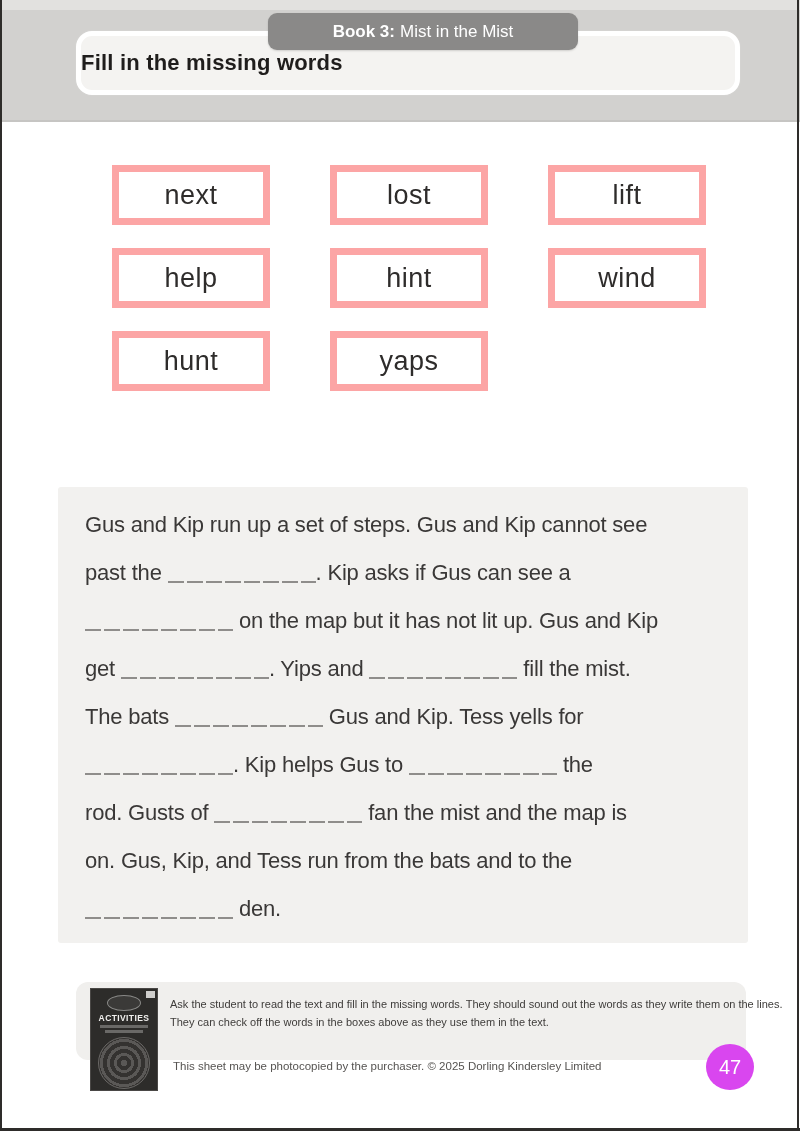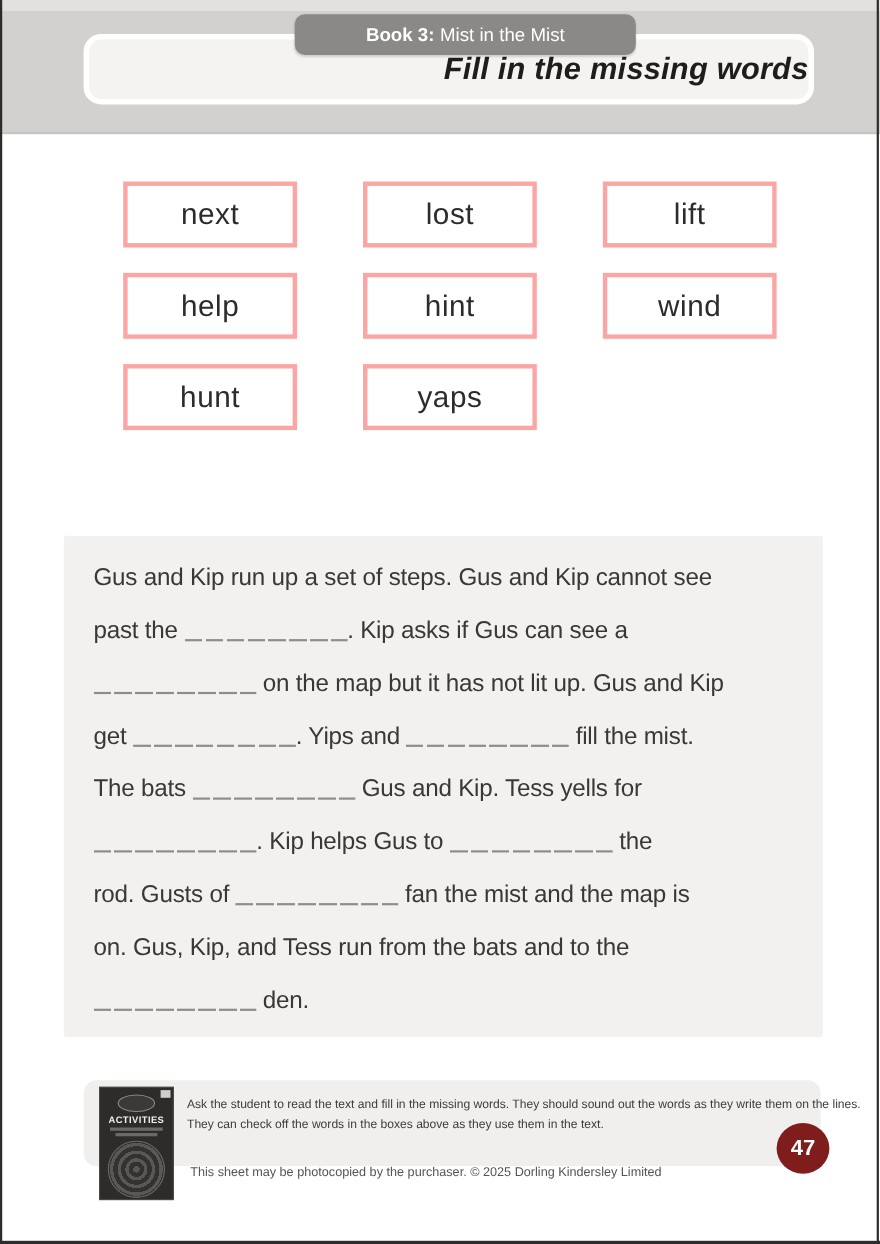--- a/index.html
+++ b/index.html
@@ -17,39 +17,38 @@
     position:absolute;left:0;top:0;width:100%;height:122px;
     background:linear-gradient(to bottom,#e2e1df 0,#e2e1df 10px,#d2d1cf 10px);
     border-bottom:2px solid #c6c5c3;box-sizing:border-box;
   }
   .title-box{
     position:absolute;left:76px;top:31px;width:664px;height:64px;box-sizing:border-box;
     background:#f4f3f1;border:5px solid #ffffff;border-radius:16px;
     box-shadow:0 0 0 1px #d4d3d1;
   }
   .title{
-    text-align:right;line-height:54px;font-size:28px;font-weight:bold;color:#1f1d1c;
+    text-align:left;line-height:54px;font-size:22px;font-weight:bold;color:#1f1d1c;
     letter-spacing:0.2px;
-    font-style:italic;
   }
   .book-tab{
     position:absolute;left:268px;top:13px;width:310px;height:37px;z-index:3;
     background:#8a8988;border-radius:9px;color:#ffffff;font-size:17px;
     display:flex;align-items:center;justify-content:center;
     box-shadow:0 1px 2px rgba(0,0,0,0.15);
   }
   .book-tab b{margin-right:5px;}
 
   
   .word-grid{
     position:absolute;left:112px;top:165px;
     display:grid;grid-template-columns:repeat(3,158px);gap:23px 60px;
   }
   .word-box{
-    height:60px;box-sizing:border-box;background:#ffffff;border:4px solid #fca5a5;
+    height:60px;box-sizing:border-box;background:#ffffff;border:7px solid #fca5a5;
     display:flex;align-items:center;justify-content:center;
     font-size:27px;color:#2e2c2b;letter-spacing:0.5px;
   }
 
   
   .passage{
     position:absolute;left:58px;top:487px;width:690px;height:456px;box-sizing:border-box;
     background:#f2f1ef;border-radius:3px;padding:14px 27px 4px 27px;
   }
   .p-line{
@@ -84,22 +83,22 @@
   .thumb-sub.w1{width:48px;} .thumb-sub.w2{width:38px;}
   .thumb-circle{
     width:52px;height:52px;margin:4px auto 0 auto;border-radius:50%;
     background:repeating-radial-gradient(circle at 50% 50%,#5a5856 0 3px,#343230 3px 7px);
     border:1px solid #6a6866;box-sizing:border-box;
   }
   .copyright{
     position:absolute;left:173px;top:1060px;font-size:11.5px;color:#565452;
   }
   .page-badge{
-    position:absolute;left:706px;top:1021px;width:48px;height:46px;border-radius:50%;
-    background:#7f1d1d;color:#ffffff;font-size:20px;font-weight:bold;
+    position:absolute;left:706px;top:1044px;width:48px;height:46px;border-radius:50%;
+    background:#d946ef;color:#ffffff;font-size:20px;font-weight:normal;
     display:flex;align-items:center;justify-content:center;z-index:5;
   }
 </style>
 </head>
 <body>
 
 <div class="page">
 
   <div class="top-strip">
     <div class="title-box">

